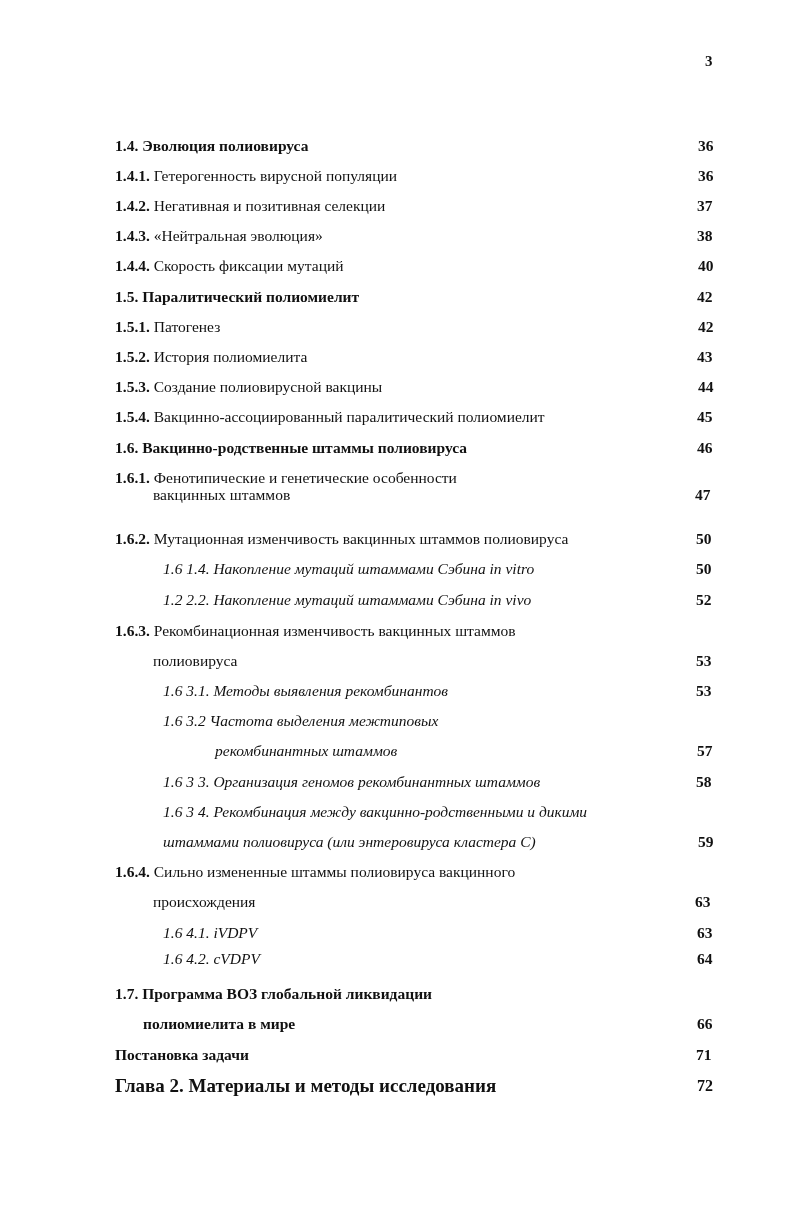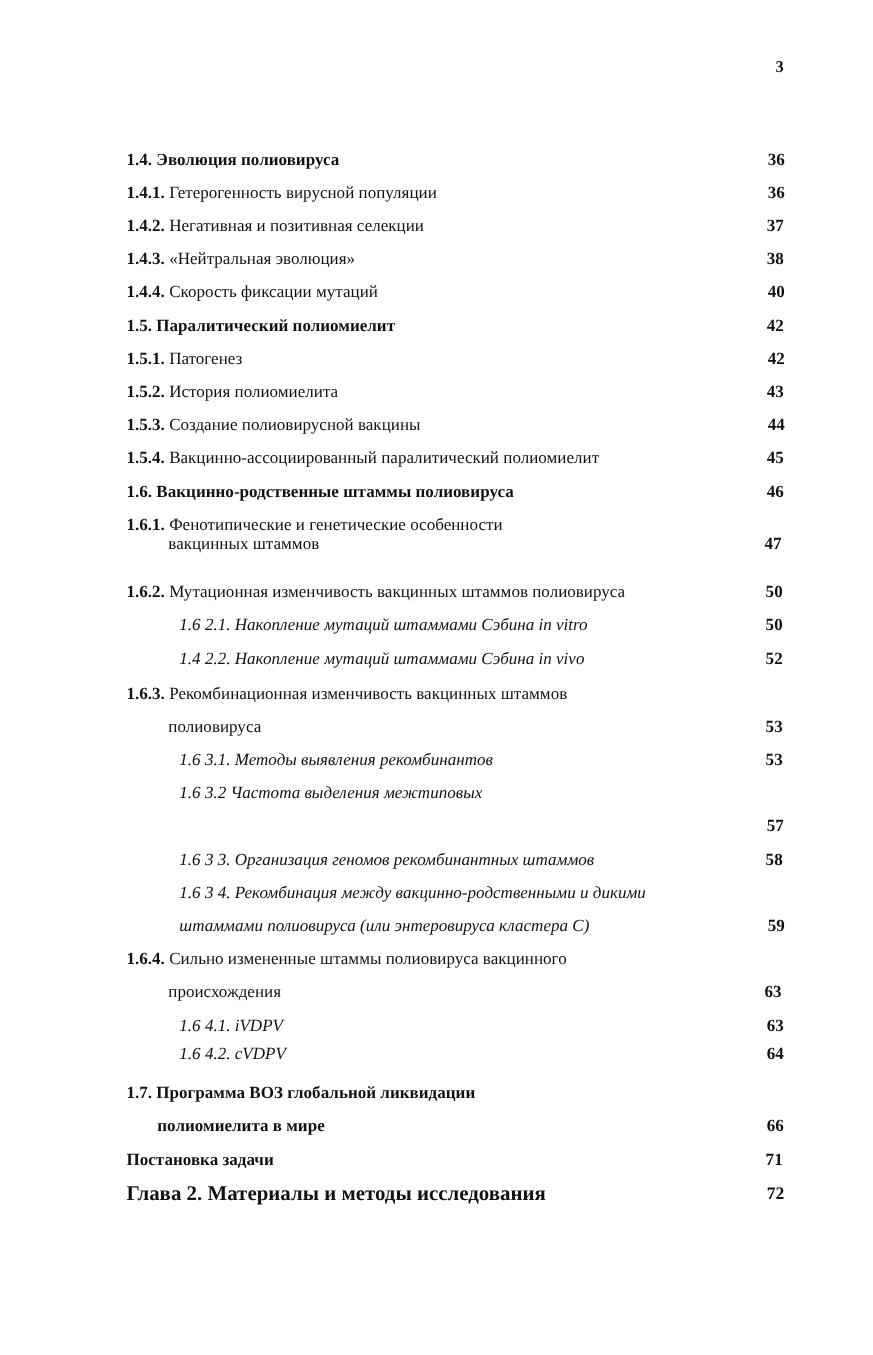--- a/index.html
+++ b/index.html
@@ -69,42 +69,43 @@
       </div>
       <div class="row" style="top: 483px;">
         <span class="txt" style="left: 153px;"><span>вакцинных штаммов</span></span>
         <span class="pg" style="left: 695px;">47</span>
       </div>
       <div class="row" style="top: 527px;">
         <span class="txt" style="left: 115px;"><span class="num">1.6.2.</span> <span>Мутационная изменчивость вакцинных штаммов полиовируса</span></span>
         <span class="pg" style="left: 696px;">50</span>
       </div>
       <div class="row" style="top: 557px;">
-        <span class="txt i" style="left: 163px;"><span>1.6 2.1. Накопление мутаций штаммами Сэбина in vitro</span></span>
+        <span class="txt i" style="left: 163px;"><span>1.6 1.4. Накопление мутаций штаммами Сэбина in vitro</span></span>
         <span class="pg" style="left: 696px;">50</span>
       </div>
       <div class="row" style="top: 588px;">
-        <span class="txt i" style="left: 163px;"><span>1.4 2.2. Накопление мутаций штаммами Сэбина in vivo</span></span>
+        <span class="txt i" style="left: 163px;"><span>1.2 2.2. Накопление мутаций штаммами Сэбина in vivo</span></span>
         <span class="pg" style="left: 696px;">52</span>
       </div>
       <div class="row" style="top: 619px;">
         <span class="txt" style="left: 115px;"><span class="num">1.6.3.</span> <span>Рекомбинационная изменчивость вакцинных штаммов</span></span>
       </div>
       <div class="row" style="top: 649px;">
         <span class="txt" style="left: 153px;"><span>полиовируса</span></span>
         <span class="pg" style="left: 696px;">53</span>
       </div>
       <div class="row" style="top: 679px;">
         <span class="txt i" style="left: 163px;"><span>1.6 3.1. Методы выявления рекомбинантов</span></span>
         <span class="pg" style="left: 696px;">53</span>
       </div>
       <div class="row" style="top: 709px;">
         <span class="txt i" style="left: 163px;"><span>1.6 3.2  Частота выделения межтиповых</span></span>
       </div>
       <div class="row" style="top: 739px;">
+        <span class="txt i" style="left: 215px;"><span>рекомбинантных штаммов</span></span>
         <span class="pg" style="left: 697px;">57</span>
       </div>
       <div class="row" style="top: 770px;">
         <span class="txt i" style="left: 163px;"><span>1.6 3 3. Организация геномов рекомбинантных штаммов</span></span>
         <span class="pg" style="left: 696px;">58</span>
       </div>
       <div class="row" style="top: 800px;">
         <span class="txt i" style="left: 163px;"><span>1.6 3 4. Рекомбинация между вакцинно-родственными и дикими</span></span>
       </div>
       <div class="row" style="top: 830px;">

